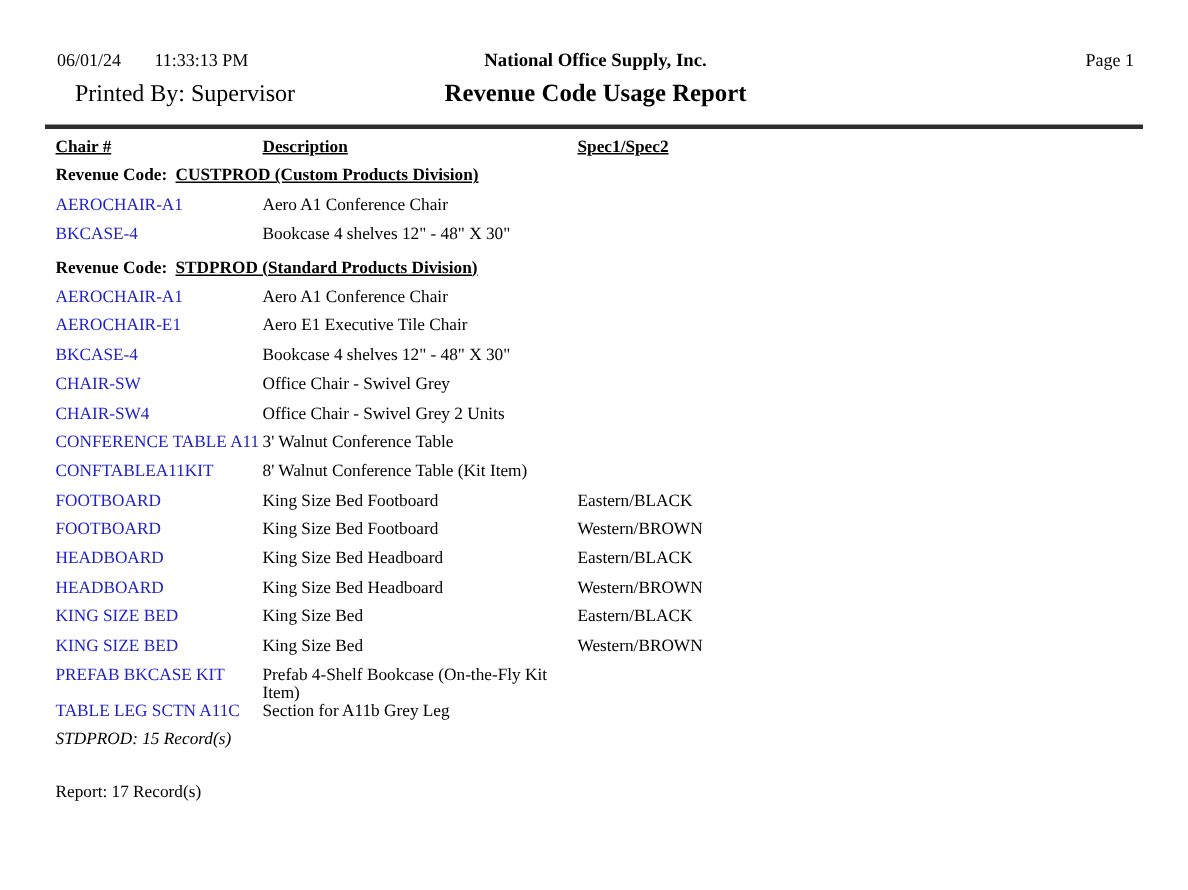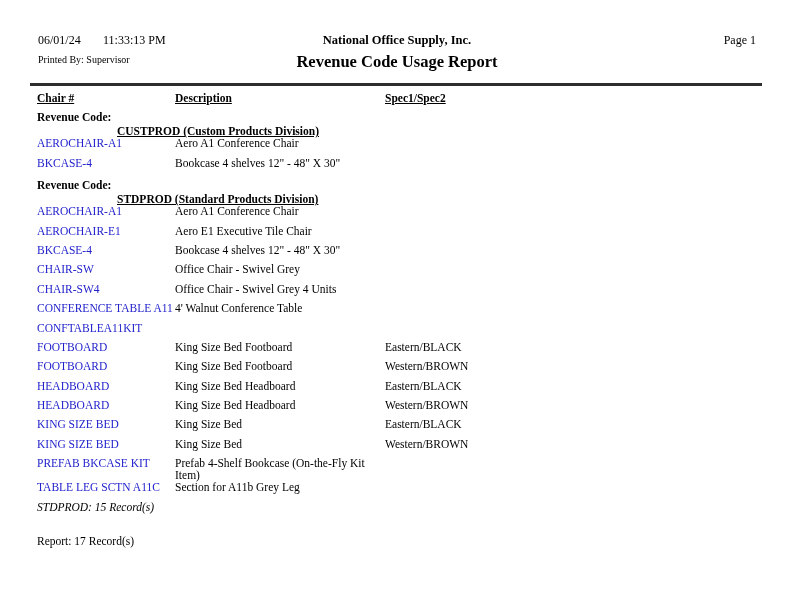--- a/index.html
+++ b/index.html
@@ -29,21 +29,21 @@
     text-align: center;
     font-weight: bold;
     font-size: 12.5px;
   }
   .hdr-page { position: absolute; right: 0; top: 0; }
   .hdr-line2 {
     position: relative;
     height: 22px;
     margin-top: 3px;
   }
-  .hdr-printedby { position: absolute; left: 0; top: 2px; font-size: 10px; }
+  .hdr-printedby { position: absolute; left: 12px; top: 2px; font-size: 16px; }
   .hdr-title {
     position: absolute; left: 0; right: 0; top: 0;
     text-align: center;
     font-weight: bold;
     font-size: 16.5px;
   }
   
   .rule {
     height: 3px;
     margin: 9px 30px 0 30px;
@@ -65,21 +65,21 @@
   }
   .cols-header { margin-top: 2px; }
   .group { margin-top: 0; }
   .group + .group { margin-top: 3px; }
   .group-head {
     display: flex;
     min-height: 19.4px;
     align-items: start;
   }
   .rc-label { font-weight: bold; width: 80px; flex: 0 0 80px; }
-  .rc-value { font-weight: bold; text-decoration: underline; margin-top: 14px; }
+  .rc-value { font-weight: bold; text-decoration: underline; }
   .item-link { color: #2222cc; cursor: pointer; }
   .group-summary {
     font-style: italic;
     min-height: 19.4px;
   }
   .report-summary {
     margin-top: 15px;
   }
   .desc-cell { padding-right: 14px; }
 </style>
@@ -156,32 +156,33 @@
   </div>
 
   <div class="grid-row">
     <span class="item-link" style="color: rgb(34, 34, 204);">CHAIR-SW</span>
     <span class="desc-cell">Office Chair - Swivel Grey</span>
     <span></span>
   </div>
 
   <div class="grid-row">
     <span class="item-link" style="color: rgb(34, 34, 204);">CHAIR-SW4</span>
-    <span class="desc-cell">Office Chair - Swivel Grey 4 Units</span>
+    <span class="desc-cell">Office Chair - Swivel Grey 2 Units</span>
     <span></span>
   </div>
 
   <div class="grid-row">
     <span class="item-link" style="color: rgb(34, 34, 204);">CONFERENCE TABLE A11</span>
-    <span class="desc-cell">4' Walnut Conference Table</span>
+    <span class="desc-cell">3' Walnut Conference Table</span>
     <span></span>
   </div>
 
   <div class="grid-row">
     <span class="item-link" style="color: rgb(34, 34, 204);">CONFTABLEA11KIT</span>
+    <span class="desc-cell">8' Walnut Conference Table (Kit Item)</span>
     <span></span>
   </div>
 
   <div class="grid-row">
     <span class="item-link" style="color: rgb(34, 34, 204);">FOOTBOARD</span>
     <span class="desc-cell">King Size Bed Footboard</span>
     <span>Eastern/BLACK</span>
   </div>
 
   <div class="grid-row">

